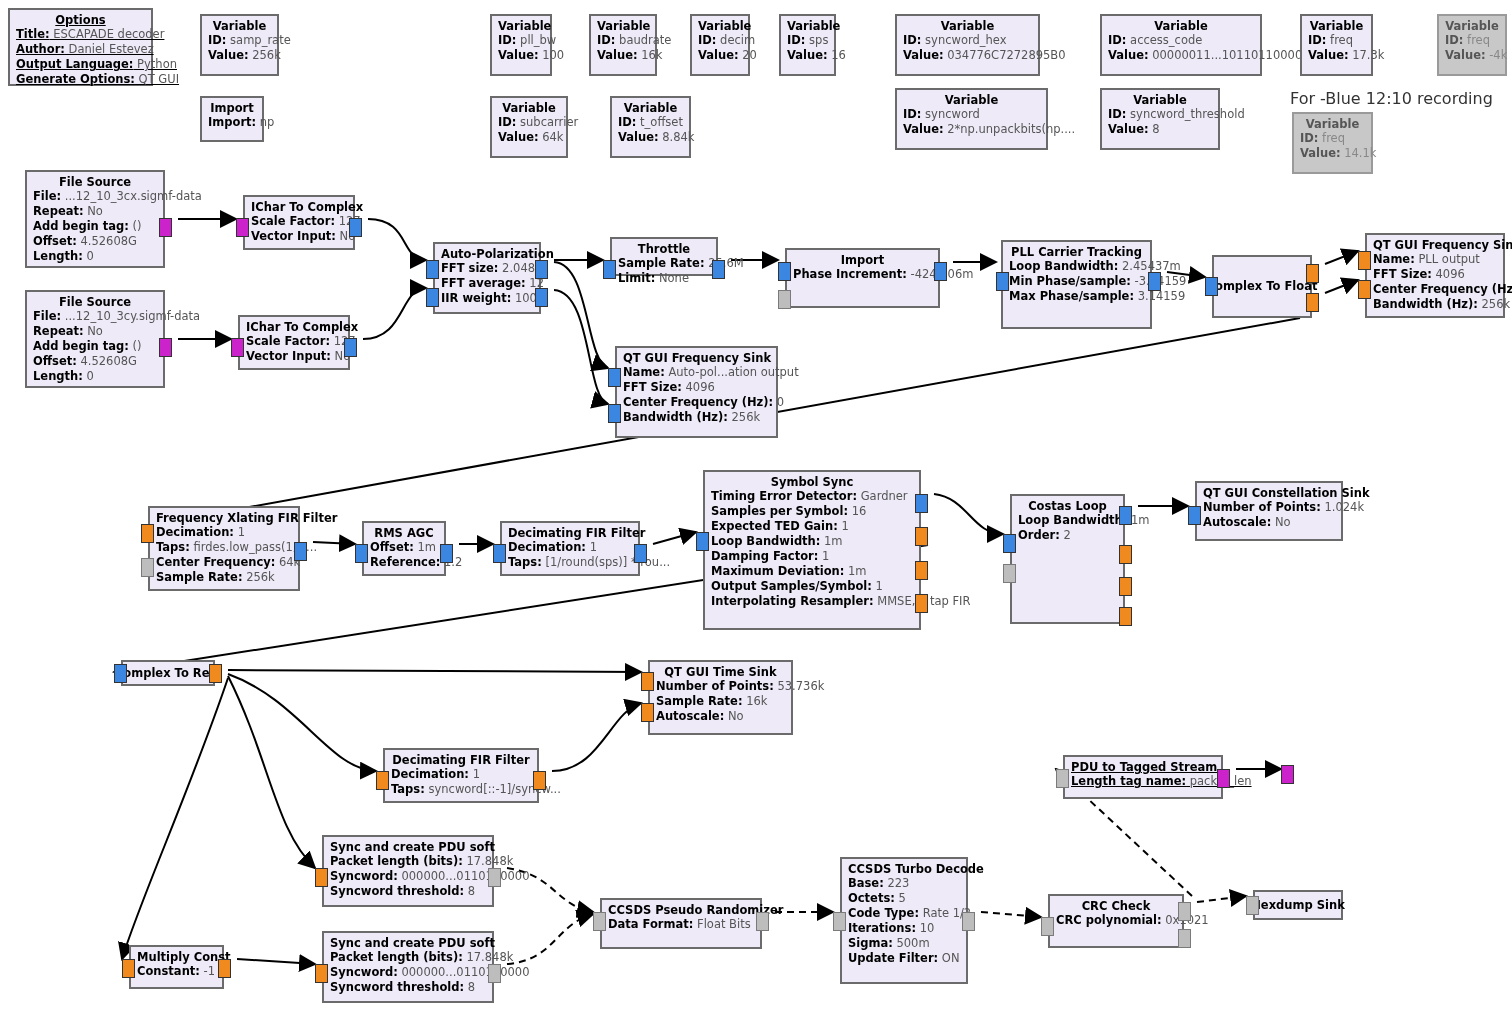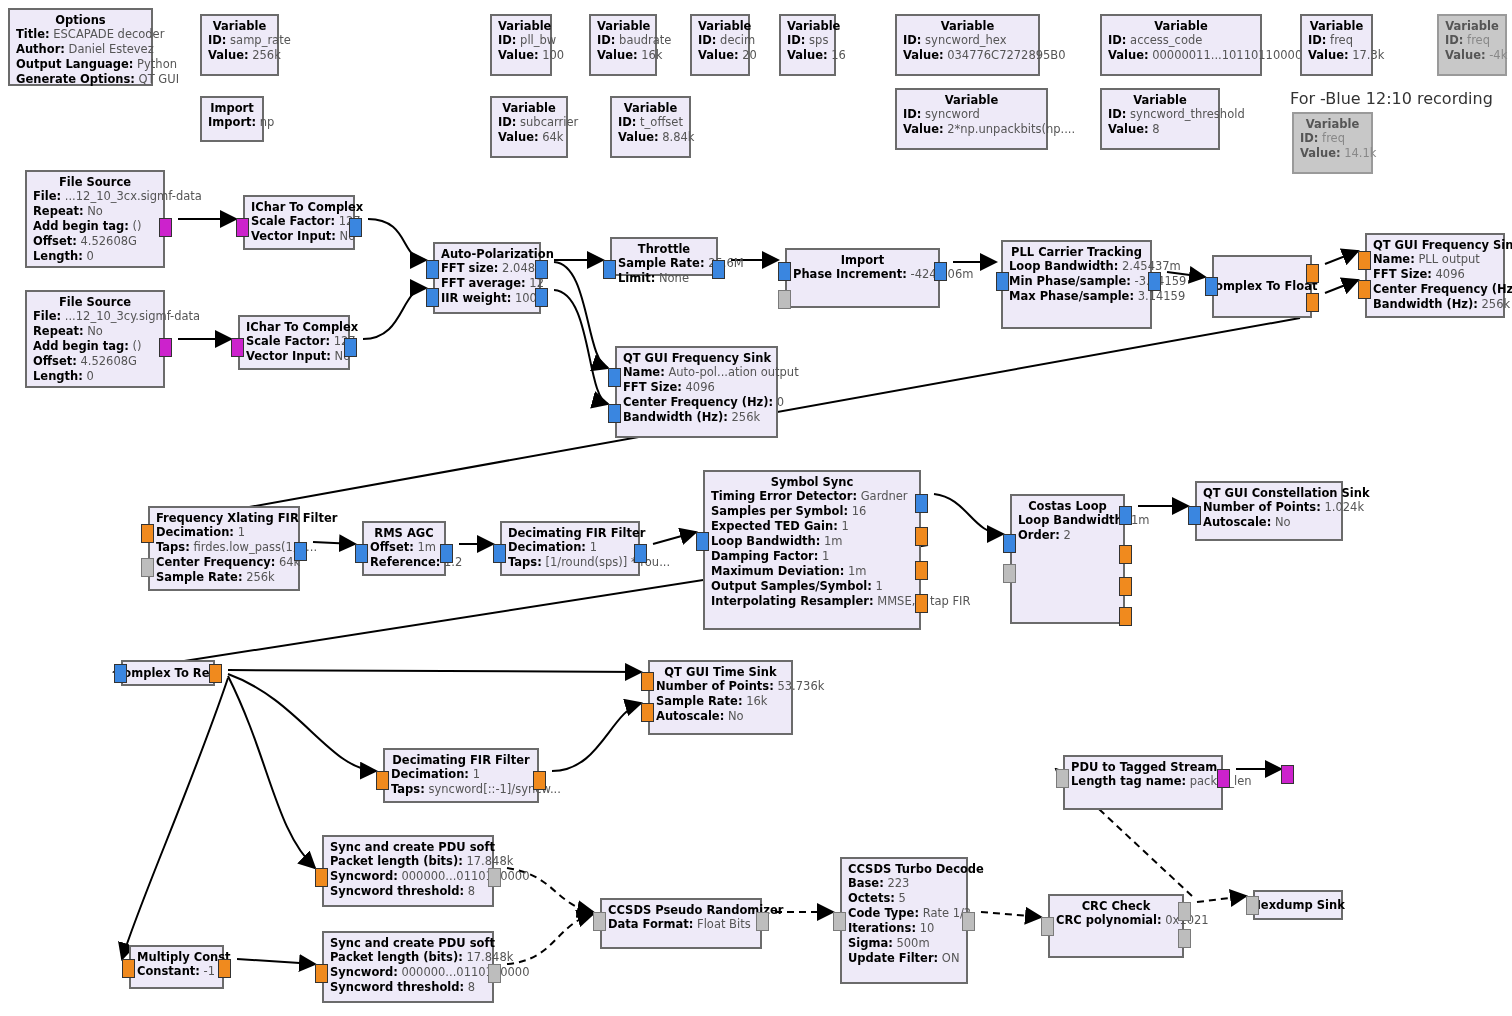--- a/index.html
+++ b/index.html
@@ -68,21 +68,21 @@
         <path d="M237,959 L315,964" fill="none" stroke="#000" stroke-width="2" marker-end="url(#ah)"></path>
         <path d="M507,868 C 555,875 555,905 593,912" fill="none" stroke="#000" stroke-width="2" stroke-dasharray="7,5" marker-end="url(#ah)"></path>
         <path d="M507,964 C 555,960 555,925 593,914" fill="none" stroke="#000" stroke-width="2" stroke-dasharray="7,5" marker-end="url(#ah)"></path>
         <path d="M775,912 L833,912" fill="none" stroke="#000" stroke-width="2" stroke-dasharray="7,5" marker-end="url(#ah)"></path>
         <path d="M981,912 L1041,917" fill="none" stroke="#000" stroke-width="2" stroke-dasharray="7,5" marker-end="url(#ah)"></path>
         <path d="M1197,902 L1246,896" fill="none" stroke="#000" stroke-width="2" stroke-dasharray="7,5" marker-end="url(#ah)"></path>
         <path d="M1192,896 L1056,769" fill="none" stroke="#000" stroke-width="2" stroke-dasharray="7,5" marker-end="url(#ah)"></path>
         <path d="M1236,769 L1281,769" fill="none" stroke="#000" stroke-width="2" marker-end="url(#ah)"></path>
       </g>
   </svg>
-<div class="blk" style="left: 8px; top: 8px; width: 145px; height: 78px;">
+<div class="blk" style="left: 8px; top: 8px; width: 145px; height: 78px; text-decoration: underline;">
       <div class="ttl">Options</div>
       <div class="row"><b>Title:</b> ESCAPADE decoder</div>
       <div class="row"><b>Author:</b> Daniel Estevez</div>
       <div class="row"><b>Output Language:</b> Python</div>
       <div class="row"><b>Generate Options:</b> QT GUI</div>
     </div>
     <div class="blk" style="left: 200px; top: 14px; width: 79px; height: 62px;">
       <div class="ttl">Variable</div>
       <div class="row"><b>ID:</b> samp_rate</div>
       <div class="row"><b>Value:</b> 256k</div>
@@ -353,32 +353,32 @@
       <div class="ttl">CCSDS Turbo Decode</div>
       <div class="row"><b>Base:</b> 223</div>
       <div class="row"><b>Octets:</b> 5</div>
       <div class="row"><b>Code Type:</b> Rate 1/2</div>
       <div class="row"><b>Iterations:</b> 10</div>
       <div class="row"><b>Sigma:</b> 500m</div>
       <div class="row"><b>Update Filter:</b> ON</div>
     </div>
     <div class="port p-msg" style="left: 833px; top: 912px;"></div>
     <div class="port p-msg" style="left: 962px; top: 912px;"></div>
-    <div class="blk" style="left: 1048px; top: 894px; width: 136px; height: 64px;">
+    <div class="blk" style="left: 1048px; top: 894px; width: 136px; height: 54px;">
       <div class="ttl">CRC Check</div>
       <div class="row"><b>CRC polynomial:</b> 0x1021</div>
     </div>
     <div class="port p-msg" style="left: 1041px; top: 917px;"></div>
     <div class="port p-msg" style="left: 1178px; top: 902px;"></div>
     <div class="port p-msg" style="left: 1178px; top: 929px;"></div>
     <div class="blk ctr onlytitle" style="left: 1253px; top: 890px; width: 90px; height: 30px;">
       <div class="ttl">Hexdump Sink</div>
     </div>
     <div class="port p-msg" style="left: 1246px; top: 896px;"></div>
-    <div class="blk" style="left: 1063px; top: 755px; width: 160px; height: 55px;">
+    <div class="blk" style="left: 1063px; top: 755px; width: 160px; height: 44px; text-decoration: underline;">
       <div class="ttl">PDU to Tagged Stream</div>
       <div class="row"><b>Length tag name:</b> packet_len</div>
     </div>
     <div class="port p-msg" style="left: 1056px; top: 769px;"></div>
     <div class="port p-byte" style="left: 1217px; top: 769px;"></div>
     <div class="port p-byte" style="left: 1281px; top: 765px;"></div>
     <div class="note" style="left: 1290px; top: 89px;">For -Blue 12:10 recording</div>
   </div>
 
 </body></html>

